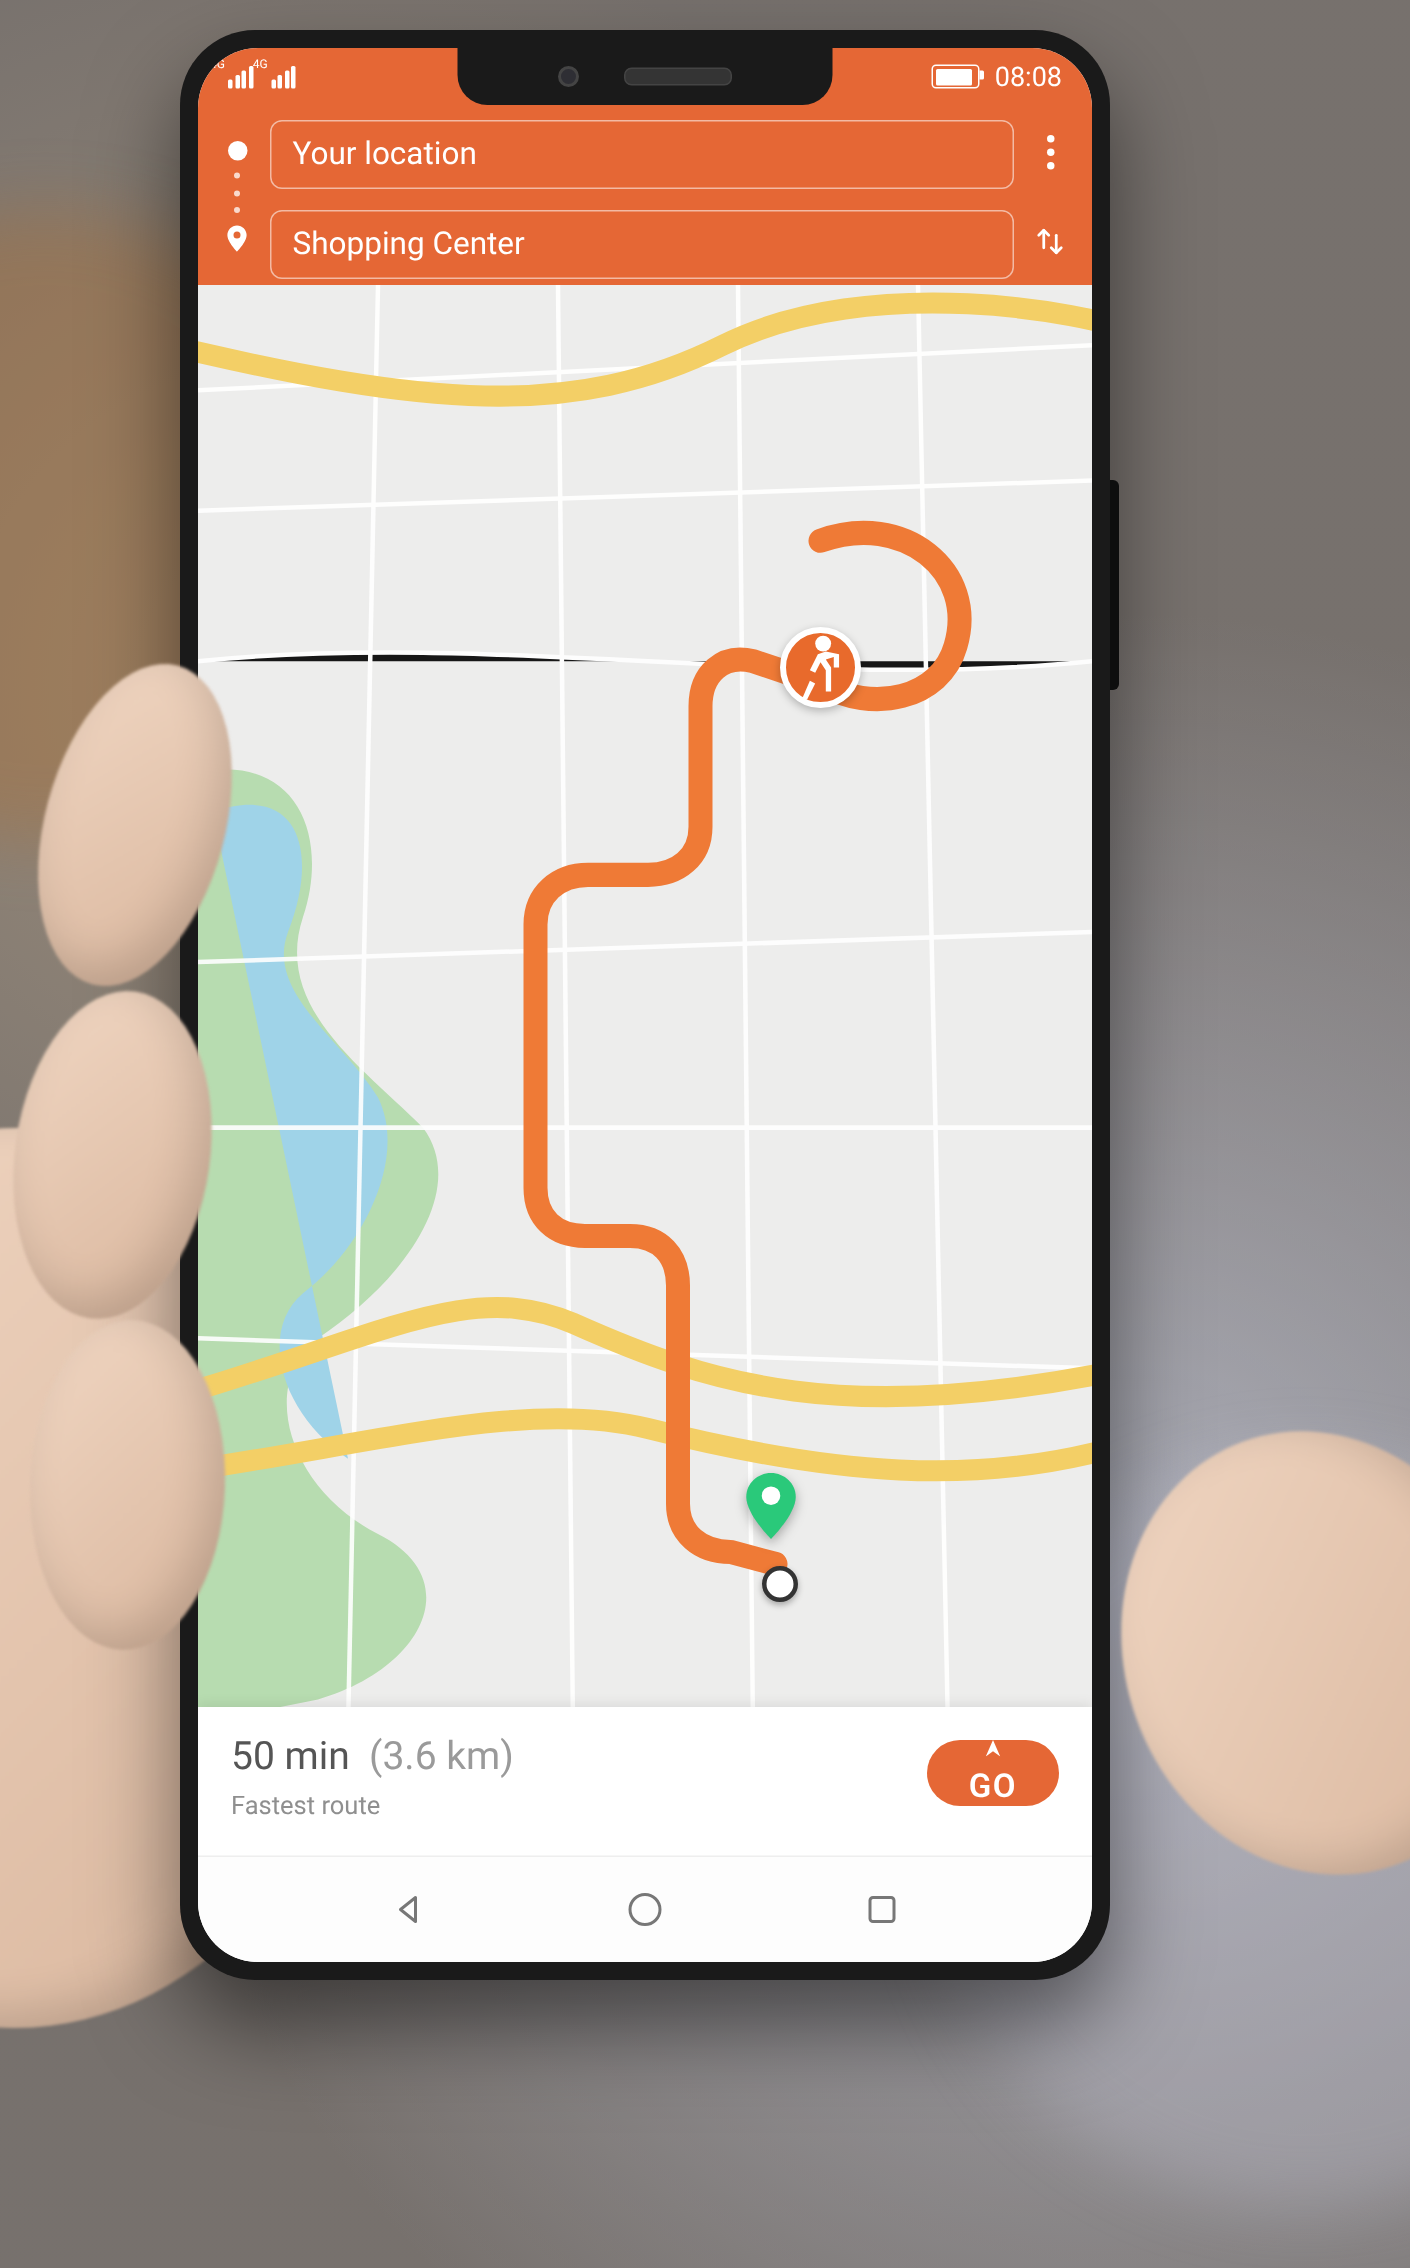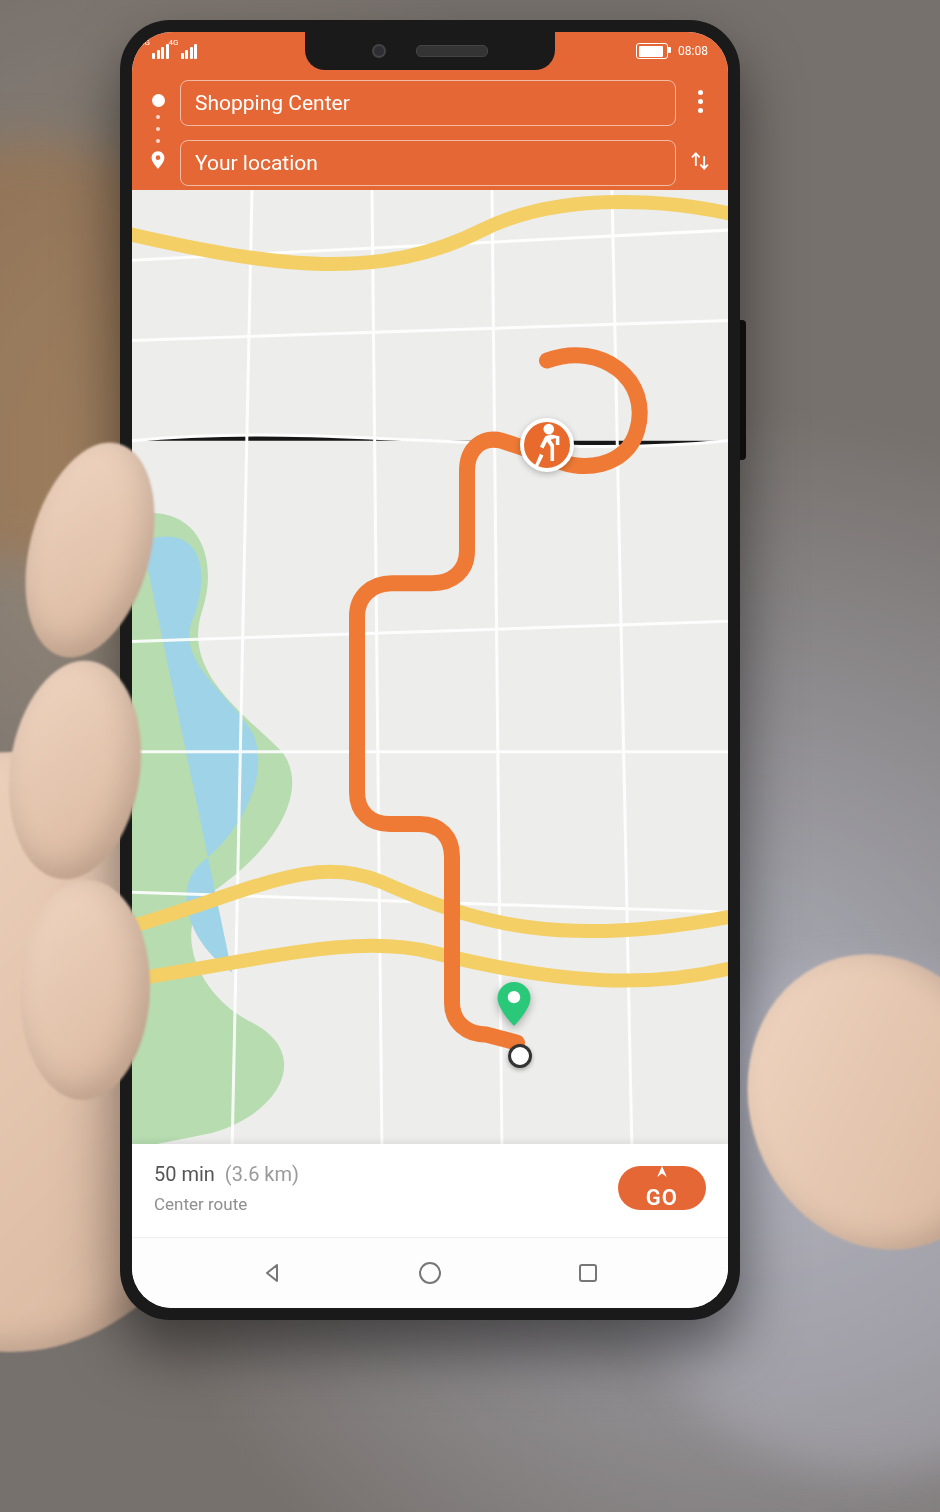--- a/index.html
+++ b/index.html
@@ -30,21 +30,21 @@
   .notch{
     position:absolute;top:0;left:50%;transform:translateX(-50%);
     width:250px;height:38px;background:#1a1a1a;
     border-bottom-left-radius:20px;border-bottom-right-radius:20px;z-index:50;
     display:flex;align-items:center;justify-content:center;gap:30px;
   }
   .notch .cam{width:10px;height:10px;border-radius:50%;background:#2e2e34;border:2px solid #444;}
   .notch .spk{width:70px;height:10px;border-radius:5px;background:#343434;border:1px solid #444;}
 
   
-  .statusbar{height:38px;background:#e56735;color:#fff;display:flex;justify-content:space-between;align-items:center;padding:0 20px;font-size:12px;position:relative;}
+  .statusbar{height:38px;background:#e56735;color:#fff;display:flex;justify-content:space-between;align-items:center;padding:0 20px;font-size:18px;position:relative;}
   .status-left{display:flex;gap:12px;align-items:flex-end;}
   .sig{display:flex;gap:1.5px;align-items:flex-end;position:relative;}
   .sig span{width:3px;background:#fff;border-radius:1px;}
   .sig span:nth-child(1){height:6px}.sig span:nth-child(2){height:9px}.sig span:nth-child(3){height:12px}.sig span:nth-child(4){height:15px}
   .sig::before{content:'4G';position:absolute;left:-12px;top:-6px;font-size:8px;color:#fff;}
   .status-right{display:flex;gap:10px;align-items:center;}
   .batt{width:30px;height:14px;border:1.5px solid #fff;border-radius:3px;position:relative;}
   .batt::after{content:'';position:absolute;right:-4px;top:3px;width:3px;height:6px;background:#fff;border-radius:0 1px 1px 0;}
   .batt i{position:absolute;left:1.5px;top:1.5px;bottom:1.5px;width:80%;background:#fff;border-radius:1px;}
 
@@ -65,21 +65,21 @@
   .map{position:absolute;left:0;right:0;top:158px;bottom:155px;background:#ededec;overflow:hidden;}
   .map svg{position:absolute;inset:0;width:100%;height:100%;}
   .pedestrian{position:absolute;width:46px;height:46px;border-radius:50%;background:#e86a2c;border:4px solid #fff;display:flex;align-items:center;justify-content:center;color:#fff;box-shadow:0 2px 6px rgba(0,0,0,.25);}
   .destpin{position:absolute;width:44px;height:44px;}
   .destpin svg{width:100%;height:100%;filter:drop-shadow(0 3px 4px rgba(0,0,0,.3));}
   .destdot{position:absolute;width:18px;height:18px;border:3px solid #333;background:#fff;border-radius:50%;box-shadow:0 2px 4px rgba(0,0,0,.3);}
 
   
   .sheet{position:absolute;left:0;right:0;bottom:70px;background:#fff;padding:18px 22px 24px 22px;display:flex;align-items:flex-start;justify-content:space-between;box-shadow:0 -2px 8px rgba(0,0,0,.08);}
   .sheet .info{display:flex;flex-direction:column;gap:8px;}
-  .sheet .line1{font-size:20px;color:#555;}
+  .sheet .line1{font-size:26px;color:#555;}
   .sheet .dist{color:#9a9a9a;}
   .sheet .line2{font-size:17px;color:#8f8f8f;}
   .go{background:#e56735;color:#fff;border-radius:999px;height:44px;padding:0 28px;display:flex;align-items:center;gap:8px;font-size:22px;font-weight:600;letter-spacing:1px;cursor:pointer;margin-top:4px;flex-direction:column;}
 
   
   .navbar{position:absolute;left:0;right:0;bottom:0;height:70px;background:#fdfdfd;display:flex;align-items:center;justify-content:space-evenly;border-top:1px solid #eee;}
   .navbtn{width:36px;height:36px;display:flex;align-items:center;justify-content:center;color:#707070;cursor:pointer;}
 
   
   .hand{position:absolute;border-radius:50%;background:linear-gradient(135deg,#f0d6c2,#d9b69d);filter:blur(1px);box-shadow:inset -10px -10px 30px rgba(0,0,0,.15);}
@@ -136,24 +136,24 @@
         <div class="sm"></div>
         <div class="sm"></div>
         <div class="pin">
           <svg width="14" height="18" viewBox="0 0 24 30">
               <path fill="#fff" d="M12 0C6 0 1 5 1 11c0 8 11 19 11 19s11-11 11-19C23 5 18 0 12 0zm0 15a4 4 0 110-8 4 4 0 010 8z"></path>
             </svg>
         </div>
       </div>
       <div class="inputs">
         <div class="field">
+          <span>Your location</span>
+        </div>
+        <div class="field">
           <span>Shopping Center</span>
-        </div>
-        <div class="field">
-          <span>Your location</span>
         </div>
       </div>
       <div class="hicons">
         <div class="kebab">
             <span></span>
             <span></span>
             <span></span>
           </div>
         <div class="swap">
           <svg width="20" height="22" viewBox="0 0 24 24" fill="none" stroke="#fff" stroke-width="2.2" stroke-linecap="round" stroke-linejoin="round">
@@ -218,21 +218,21 @@
           </svg>
       </div>
     </div>
 
     <div class="sheet">
       <div class="info">
         <div class="line1">
           <span>50 min</span>
           &nbsp;<span class="dist">(3.6 km)</span>
         </div>
-        <div class="line2">Center route</div>
+        <div class="line2">Fastest route</div>
       </div>
       <div class="go">
         <svg width="14" height="16" viewBox="0 0 14 16">
             <path fill="#fff" d="M7 0l7 16-7-5-7 5z"></path>
           </svg>
         <span>GO</span>
       </div>
     </div>
 
     <div class="navbar">

